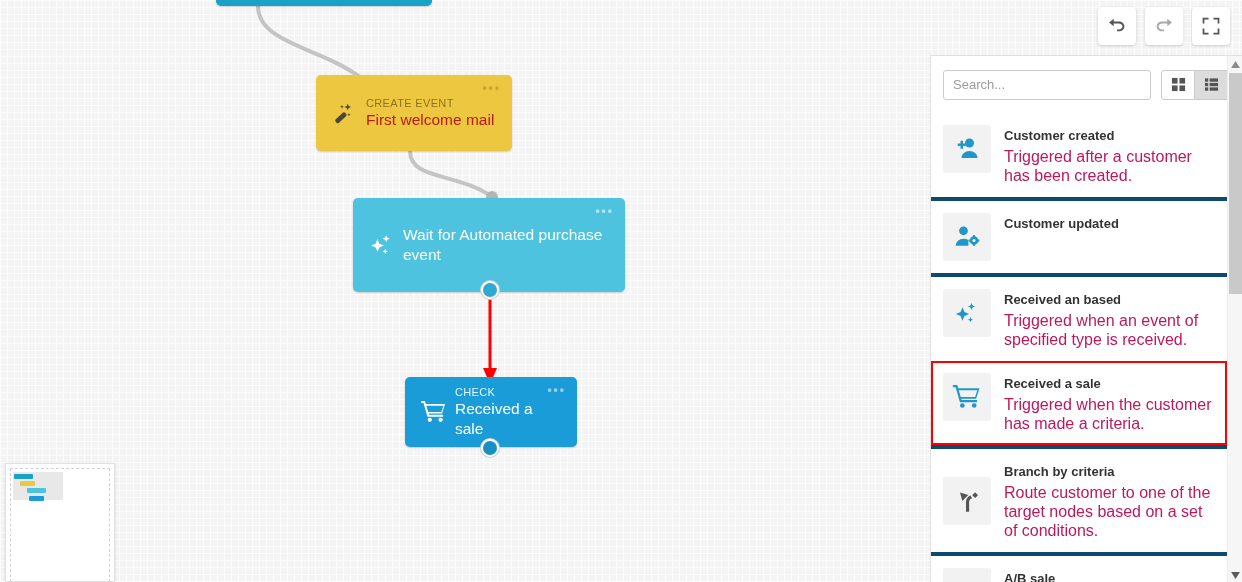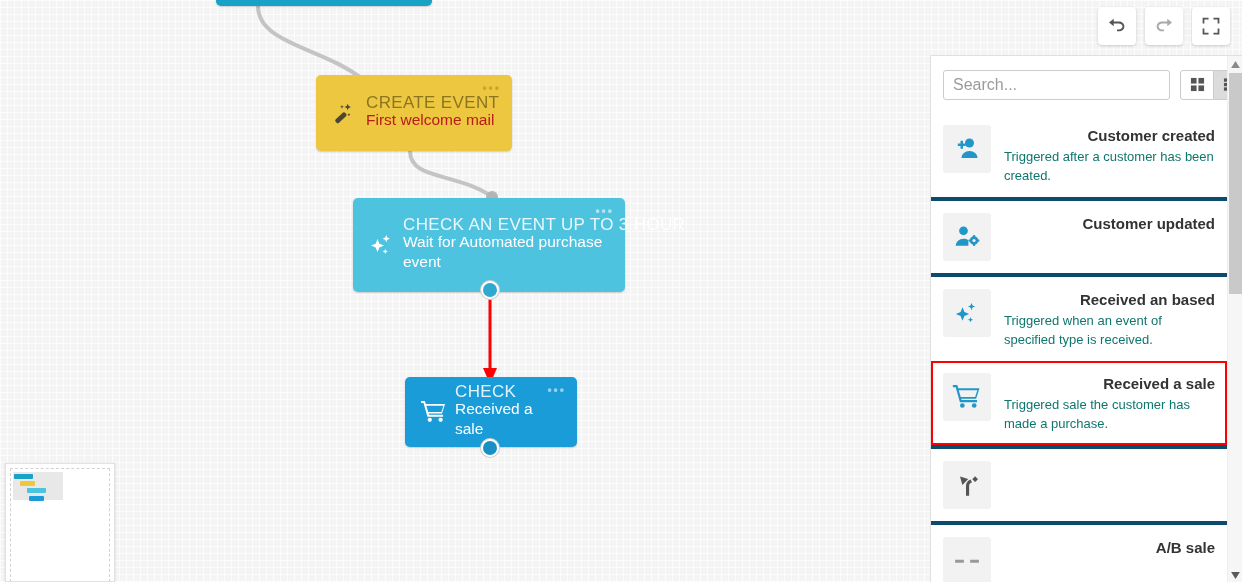--- a/index.html
+++ b/index.html
@@ -24,21 +24,21 @@
   
   .node{
     position:absolute;border-radius:5px;box-sizing:border-box;
     box-shadow:0 1px 2px rgba(0,0,0,.18);
     color:#fff;overflow:visible;
   }
   .node .nbody{display:flex;align-items:center;height:100%;padding:0 14px 0 12px;}
   .node .nicon{flex:0 0 auto;width:34px;display:flex;align-items:center;justify-content:center;}
   .node .ntext{flex:1 1 auto;min-width:0;padding-left:4px;}
   .node .nkicker{
-    font-size:17px;letter-spacing:.35px;line-height:14px;
+    font-size:11px;letter-spacing:.35px;line-height:14px;
     color:rgba(255,255,255,.88);white-space:nowrap;
   }
   .node .ntitle{font-size:15.5px;line-height:20px;color:#fff;font-weight:400;}
   .node .ndots{
     position:absolute;top:8px;right:11px;letter-spacing:2px;
     font-size:12px;line-height:10px;color:rgba(255,255,255,.55);font-weight:700;
   }
 
   #node-subscribed{left:216px;top:-26px;width:216px;height:32px;background:#17a2c6;}
   #node-create{left:316px;top:75px;width:196px;height:76px;background:#ecc73f;}
@@ -90,21 +90,21 @@
     background:#fff;border-left:1px solid #e0e0e0;border-top:1px solid #e0e0e0;
     box-sizing:border-box;
   }
   #panel-head{
     position:absolute;left:0;top:0;right:0;height:57px;
     display:flex;align-items:center;padding:0 13px 0 12px;box-sizing:border-box;
     background:#fff;
   }
   #search-input{
     flex:1 1 auto;height:30px;border:1px solid #ccc;border-radius:3px;
-    padding:0 9px;font-size:16px;color:#555;outline:none;box-sizing:border-box;
+    padding:0 9px;font-size:13px;color:#555;outline:none;box-sizing:border-box;
     font-family:"Liberation Sans", sans-serif;background:#fff;
   }
   #search-input::placeholder{color:#9b9b9b;}
   #view-toggle{display:flex;margin-left:10px;}
   .vbtn{
     width:34px;height:30px;border:1px solid #ccc;background:#fff;
     display:flex;align-items:center;justify-content:center;cursor:pointer;box-sizing:border-box;
   }
   .vbtn:first-child{border-radius:3px 0 0 3px;}
   .vbtn:last-child{border-left:none;border-radius:0 3px 3px 0;}
@@ -116,22 +116,22 @@
   .litem{
     position:relative;display:flex;padding:12px 12px 12px 12px;
     border-top:4px solid #0c4a6e;box-sizing:border-box;cursor:pointer;
   }
   .litem:first-child{border-top:none;}
   .litem .lico{
     flex:0 0 auto;width:48px;height:48px;background:#f2f2f2;border-radius:3px;
     display:flex;align-items:center;justify-content:center;margin-right:13px;
   }
   .litem .ltext{flex:1 1 auto;min-width:0;padding-top:1px;}
-  .litem .ltitle{font-size:15px;line-height:19px;color:#333;font-weight:700;margin-bottom:2px;text-align:right;}
-  .litem .ldesc{font-size:13px;line-height:19px;color:#0f766e;}
+  .litem .ltitle{font-size:13px;line-height:19px;color:#333;font-weight:700;margin-bottom:2px;}
+  .litem .ldesc{font-size:16px;line-height:19px;color:#be185d;}
   .litem.selected{
     border:2px solid #ff0000;border-top:2px solid #ff0000;
     padding:10px 10px 10px 10px;
   }
   .litem.center .lico{align-self:center;}
 
   
   #sb{position:absolute;right:0;top:0;width:15px;height:527px;background:#f6f6f6;border-left:1px solid #eee;box-sizing:border-box;}
   .sb-arrow{position:absolute;left:0;width:15px;height:16px;display:flex;align-items:center;justify-content:center;cursor:pointer;}
   #sb-up{top:0;}
@@ -186,21 +186,20 @@
       <div class="nicon">
         <svg width="30" height="30" viewBox="0 0 24 24">
           <g fill="#ffffff">
             <path d="M8.4 7.2l1.5 3.7 3.7 1.5-3.7 1.5-1.5 3.7-1.5-3.7L3.2 12.4l3.7-1.5z"></path>
             <path d="M15.4 4.0l.85 2.05 2.05.85-2.05.85-.85 2.05-.85-2.05-2.05-.85 2.05-.85z"></path>
             <path d="M14.6 15.0l.6 1.5 1.5.6-1.5.6-.6 1.5-.6-1.5-1.5-.6 1.5-.6z"></path>
           </g>
         </svg>
       </div>
       <div class="ntext">
-        <div class="nkicker">CHECK AN EVENT UP TO 3 HOUR</div>
         <div class="ntitle">Wait for Automated purchase event</div>
       </div>
     </div>
   </div>
 
   <div class="port-open" id="port-wait-out">
       <i></i>
     </div>
 
   <div class="node" id="node-sale">
@@ -350,33 +349,37 @@
         <svg width="32" height="32" viewBox="0 0 24 24">
           <g fill="#2196c9">
             <path d="M1.4 3.0h3.3l.75 2.5h15.9l-2.5 7.9H7.1l-.4-1.35h11.4l1.65-5.2H5.85l2.1 7.45h11.6v1.65H6.7L3.5 4.65H1.4z"></path>
             <circle cx="8.5" cy="18.4" r="1.75"></circle>
             <circle cx="17.4" cy="18.4" r="1.75"></circle>
           </g>
         </svg>
       </div>
       <div class="ltext">
         <div class="ltitle">Received a sale</div>
-        <div class="ldesc">Triggered sale the customer has made a purchase.</div>
+        <div class="ldesc">Triggered when the customer has made a criteria.</div>
       </div>
     </div>
 
     <div class="litem center">
       <div class="lico">
         <svg width="30" height="30" viewBox="0 0 24 24">
           <g fill="#555">
             <path d="M11.2 20.5V12.6c0-2.4 1.3-4.0 3.6-5.0l1.2 2.2c-1.6.7-2.3 1.6-2.3 3.0v7.7z"></path>
             <path d="M6.4 5.2l6.6 1.9-4.7 4.9z"></path>
             <path d="M18.5 5.0l2.3 2.3-2.3 2.3-2.3-2.3z"></path>
           </g>
         </svg>
+      </div>
+      <div class="ltext">
+        <div class="ltitle">Branch by criteria</div>
+        <div class="ldesc">Route customer to one of the target nodes based on a set of conditions.</div>
       </div>
     </div>
 
     <div class="litem">
       <div class="lico">
         <svg width="30" height="30" viewBox="0 0 24 24">
           <g fill="#999">
               <rect x="2.5" y="11" width="7" height="2.4"></rect>
               <rect x="14.5" y="11" width="7" height="2.4"></rect>
             </g>

